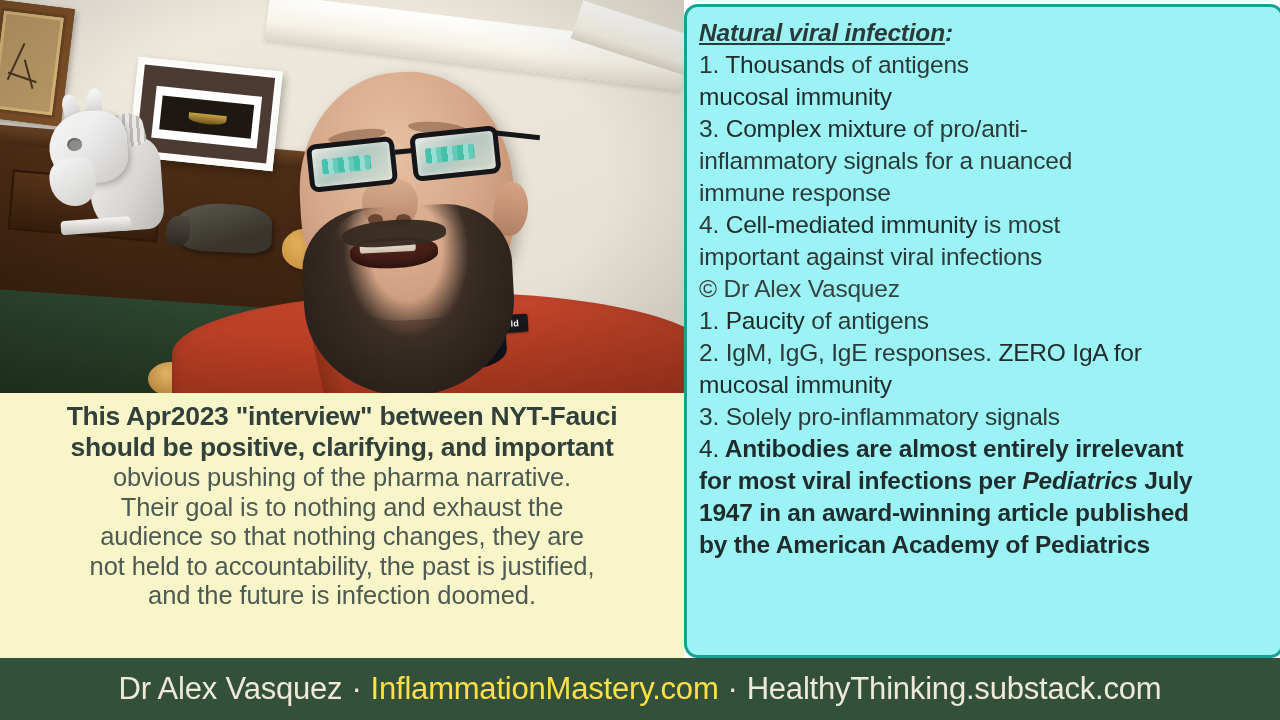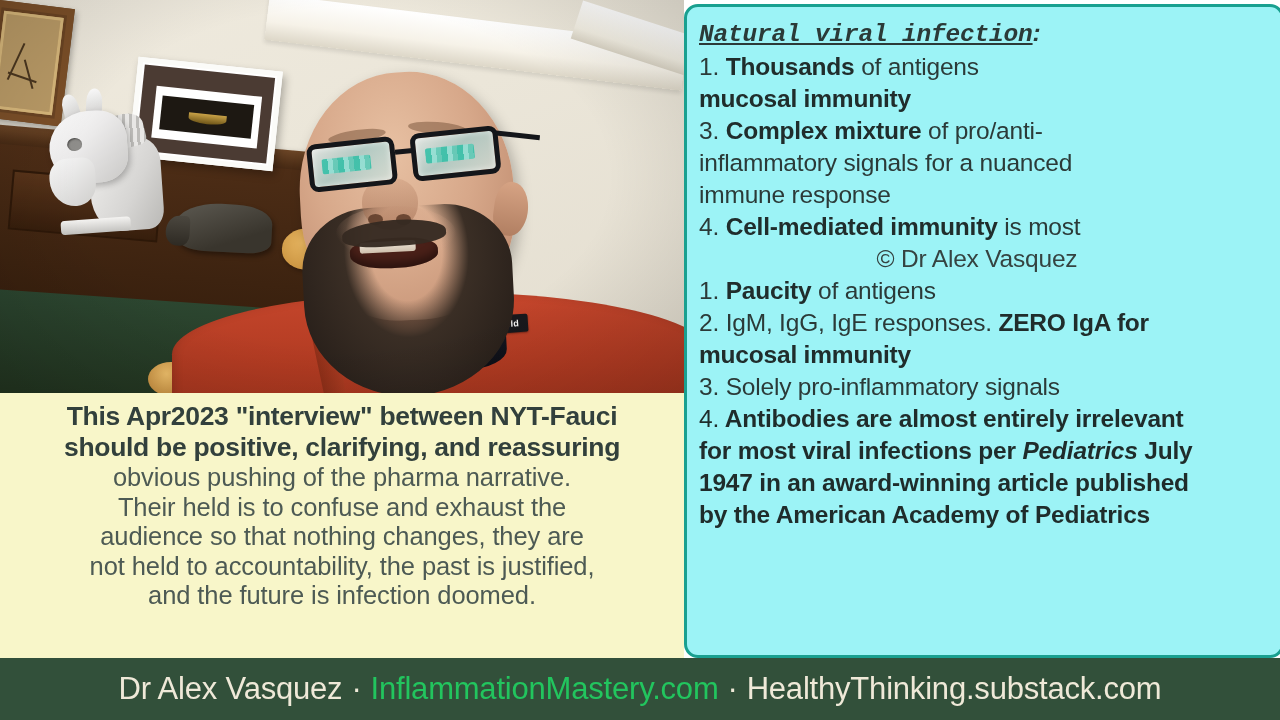--- a/index.html
+++ b/index.html
@@ -335,26 +335,26 @@
     color: #2b3a38;
     font-size: 24.5px;
     line-height: 32px;
     letter-spacing: -0.2px;
     overflow: hidden;
   }
   #info-panel .sec-head {
     font-weight: 700;
     font-style: italic;
   }
-  #info-panel .sec-head .u { text-decoration: underline; font-family: Liberation Mono, monospace; }
+  #info-panel .sec-head .u { text-decoration: underline; }
   #info-panel .line { }
-  #info-panel b { font-weight: 700; color: #202d2c; margin-top: 36px; }
+  #info-panel b { font-weight: 400; color: #202d2c; margin-top: 36px; }
   #info-panel i { font-style: italic; }
   #info-panel .copyright {
-    text-align: center;
+    text-align: left;
     padding-right: 14px;
     color: #35४3; color: #354341;
   }
   #info-panel .strong-block {
     font-weight: 700; color: #1f2c2b;
   }
 
   
   #footer {
     position: absolute;
@@ -365,21 +365,21 @@
     gap: 0;
   }
   #footer .ftxt {
     font-size: 31px;
     font-weight: 400;
     letter-spacing: -0.2px;
     white-space: nowrap;
   }
   #footer .name { color: #efe9d8; }
   #footer .sep { color: #efe9d8; padding: 0 9px; }
-  #footer .link { color: #22c55e; }
+  #footer .link { color: #fde047; }
   #footer .site2 { color: #efe9d8; }
 </style>
 </head>
 <body>
 
 <div id="stage">
 
   <div id="video-area">
     <div class="wall"></div>
     <div class="ceiling-cove"></div>
@@ -456,24 +456,24 @@
         <div class="bridge"></div>
         <div class="temple"></div>
       </div>
     </div>
 
     <div class="vignette"></div>
   </div>
 
   <div id="caption-panel">
     <div class="cap-bold">This Apr2023 "interview" between NYT-Fauci</div>
-    <div class="cap-bold">should be positive, clarifying, and reassuring</div>
+    <div class="cap-bold">should be positive, clarifying, and important</div>
     <div class="cap-rest">
       <div>obvious pushing of the pharma narrative.</div>
-      <div>Their held is to confuse and exhaust the</div>
+      <div>Their goal is to nothing and exhaust the</div>
       <div>audience so that nothing changes, they are</div>
       <div>not held to accountability, the past is justified,</div>
       <div>and the future is infection doomed.</div>
     </div>
   </div>
 
   <div id="info-panel">
 
     <div class="line sec-head">
       <span class="u">Natural viral infection</span><span>:</span>
@@ -495,20 +495,21 @@
     </div>
 
     <div class="line">inflammatory signals for a nuanced</div>
     <div class="line">immune response</div>
 
     <div class="line">
       <span>4.</span>
       <b>Cell-mediated immunity</b><span> is most</span>
     </div>
 
+    <div class="line">important against viral infections</div>
 
     <div class="line copyright">© Dr Alex Vasquez</div>
 
 
     <div class="line">
       <span>1.</span>
       <b>Paucity</b><span> of antigens</span>
     </div>
 
     <div class="line">

